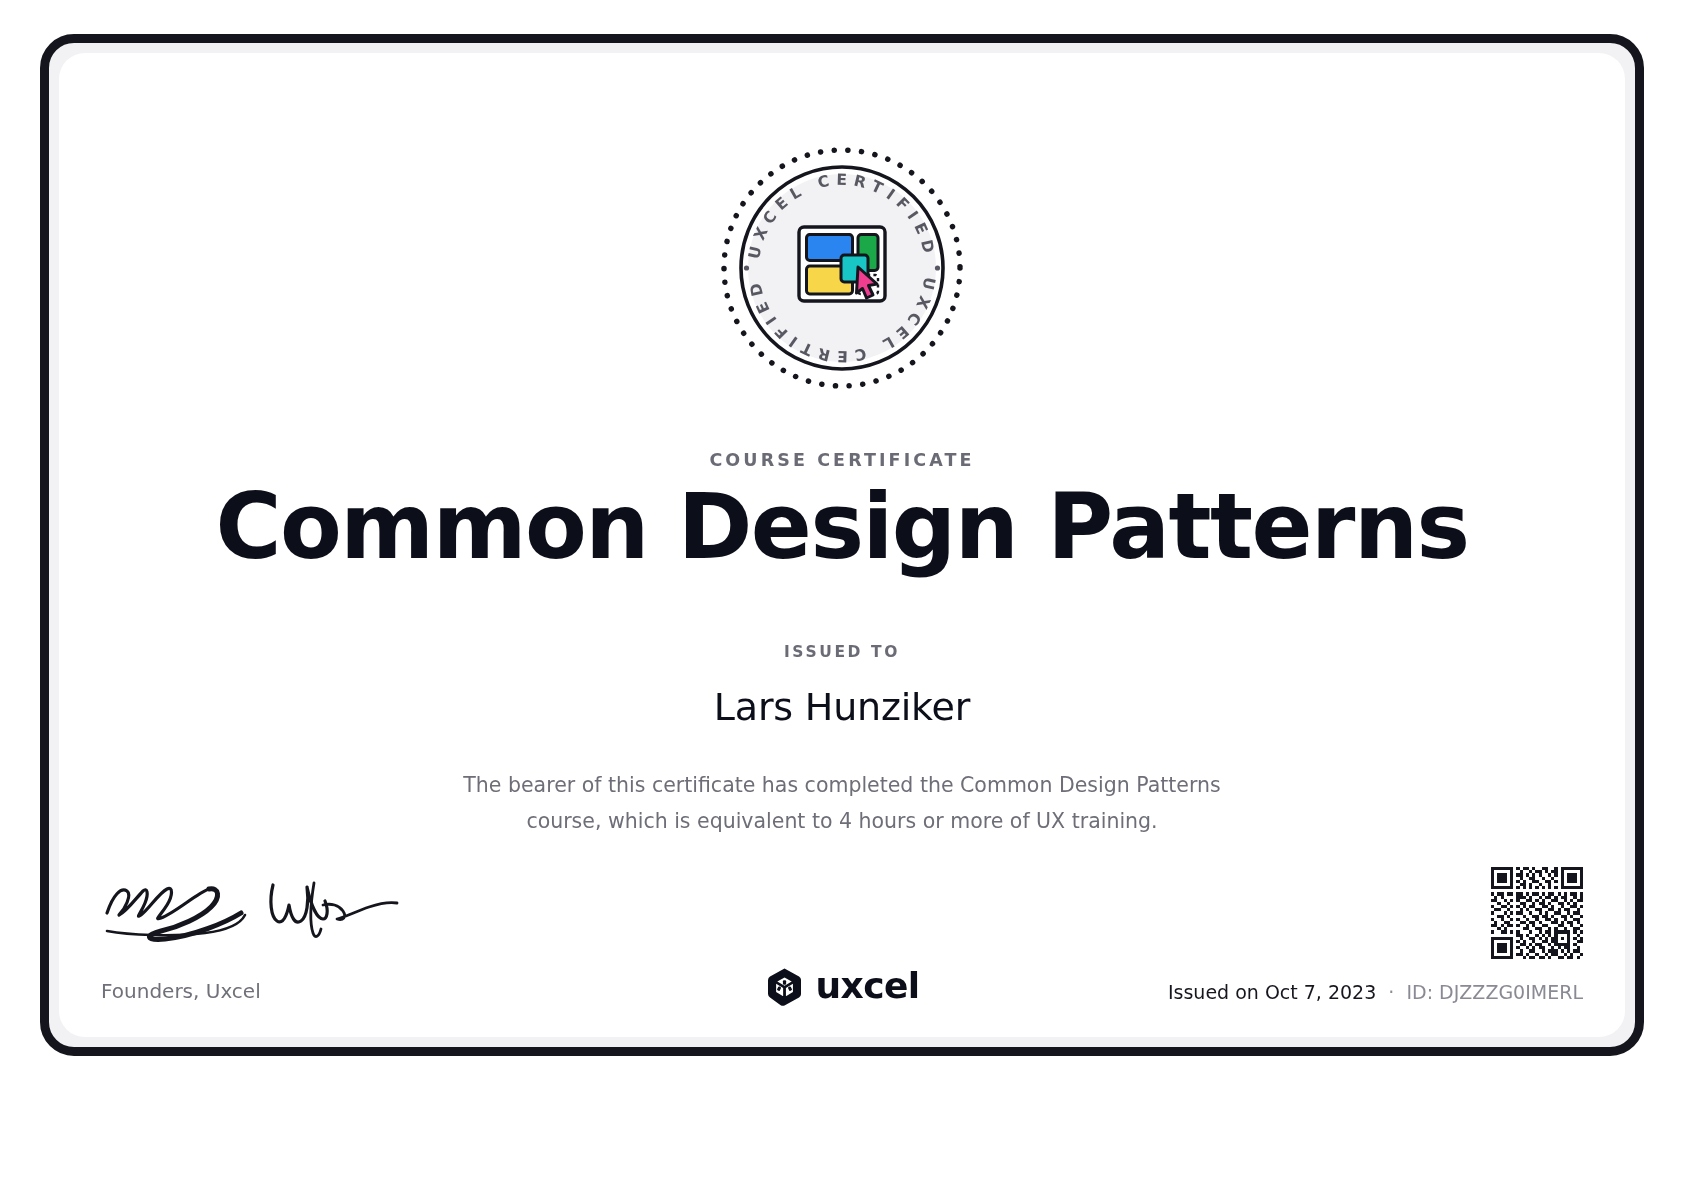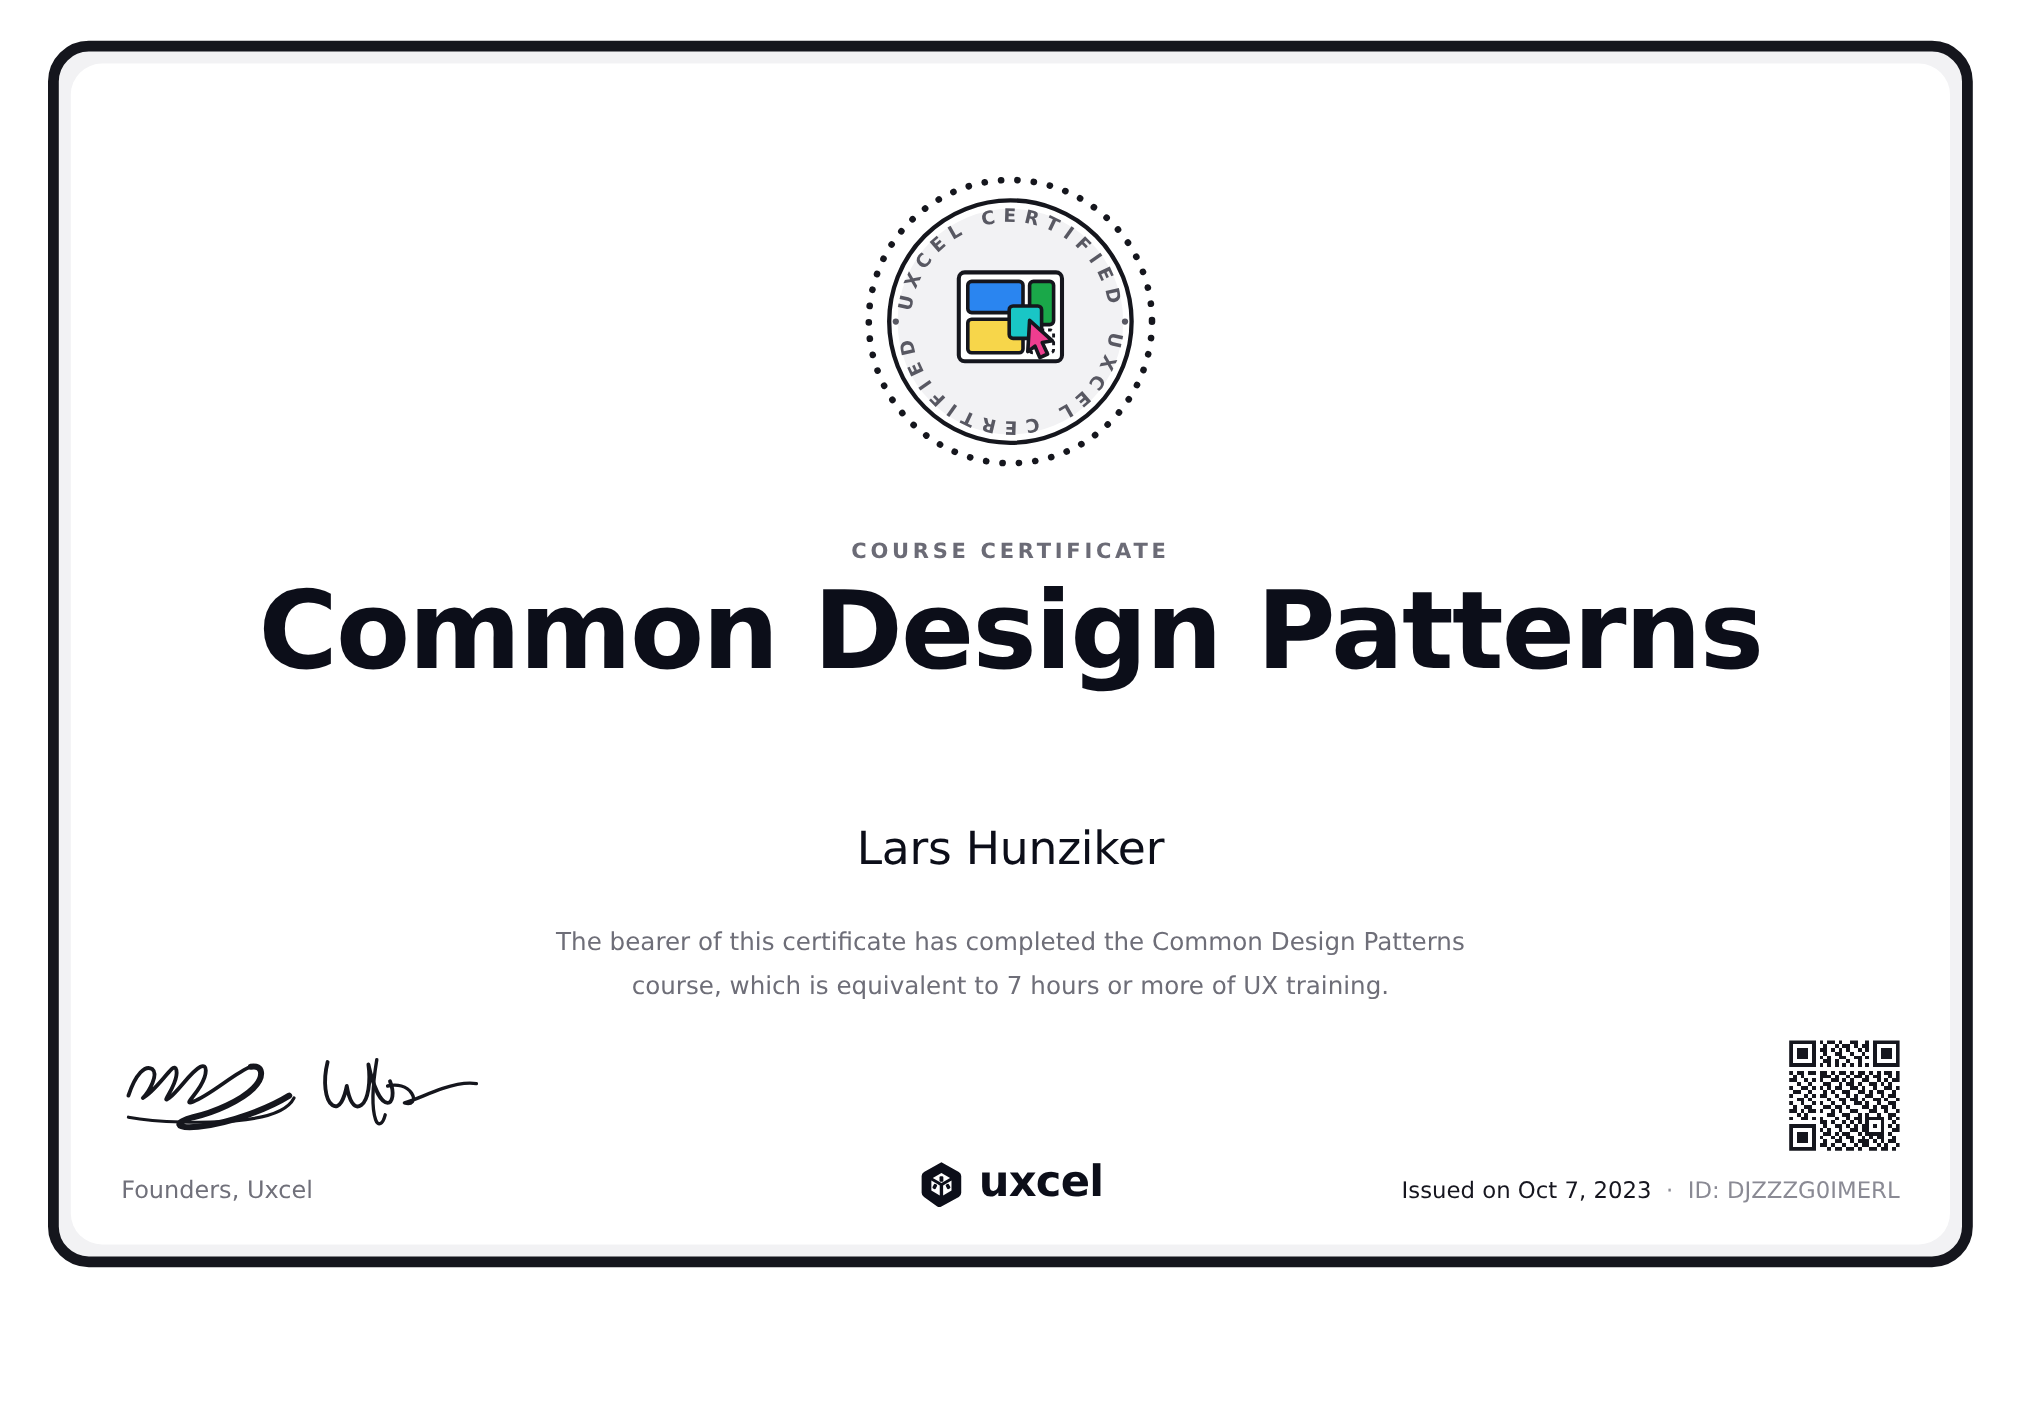--- a/index.html
+++ b/index.html
@@ -209,24 +209,25 @@
           <rect x="124" y="112" width="27" height="27" rx="3.2" fill="#19c6c6" stroke="#15161d" stroke-width="3"></rect>
           <path d="M 141 124 L 160 141 L 151.5 142.5 L 156 152 L 149.5 155 L 145.5 145.5 L 139.5 150 Z" fill="#ef3d8f" stroke="#15161d" stroke-width="3" stroke-linejoin="round"></path>
         </g>
       </svg>
     </div>
 
     <div id="eyebrow">COURSE CERTIFICATE</div>
 
     <h1 id="course-title">Common Design Patterns</h1>
 
+    <div id="issued-to-label">ISSUED TO</div>
 
     <div id="recipient-name">Lars Hunziker</div>
 
-    <p id="description">The bearer of this certificate has completed the Common Design Patterns course, which is equivalent to 7 hours or more of UX training.</p>
+    <p id="description">The bearer of this certificate has completed the Common Design Patterns course, which is equivalent to 4 hours or more of UX training.</p>
 
     <div id="footer">
 
       <div id="signatures">
         <svg width="300" height="90" viewBox="0 0 300 90" xmlns="http://www.w3.org/2000/svg">
           <g fill="none" stroke="#15161d" stroke-linecap="round" stroke-linejoin="round">
 
             <path d="M6 38 C 12 20, 20 12, 26 16 C 31 20, 24 34, 18 40 C 26 36, 36 22, 42 16
                      C 46 12, 48 18, 44 28 C 40 38, 34 44, 40 40 C 48 34, 58 18, 66 14
                      C 72 11, 72 20, 66 30 C 60 40, 52 46, 60 43 C 74 38, 96 18, 108 14" stroke-width="3.2"></path>

